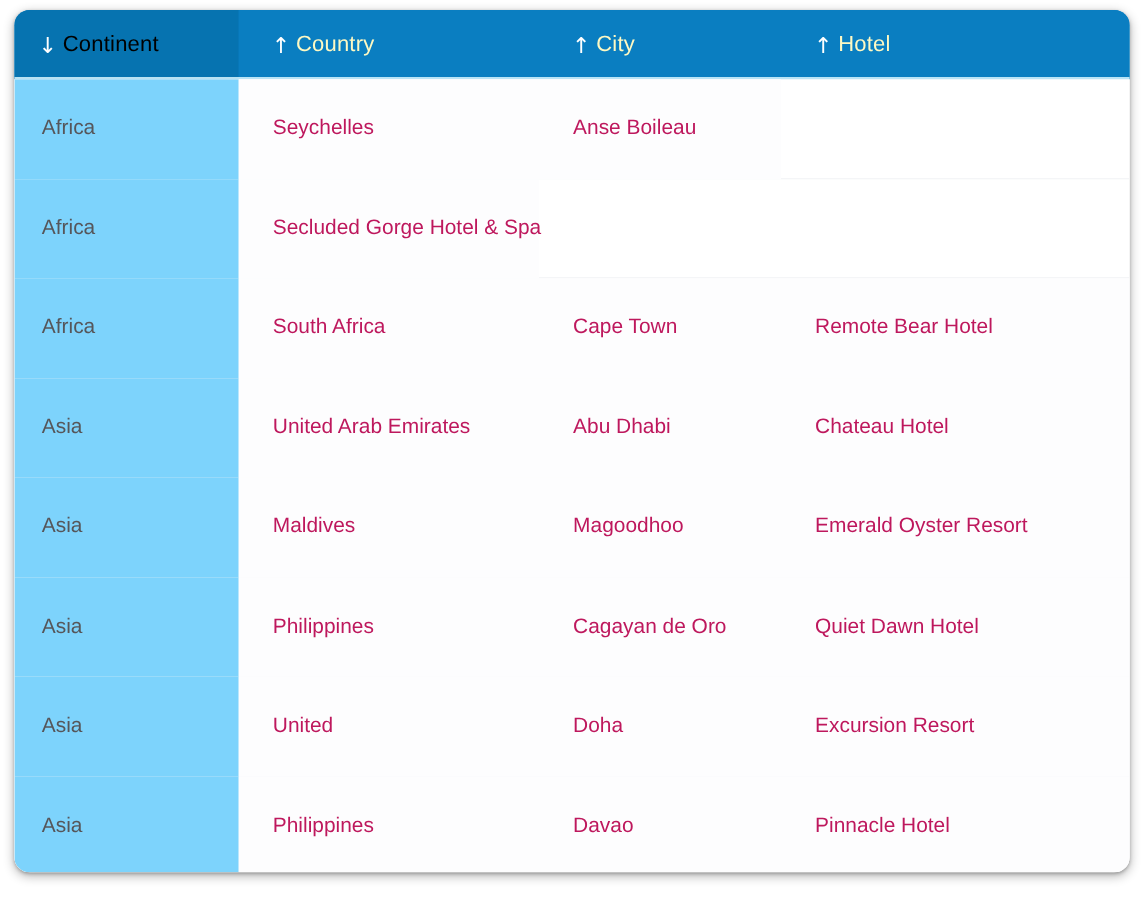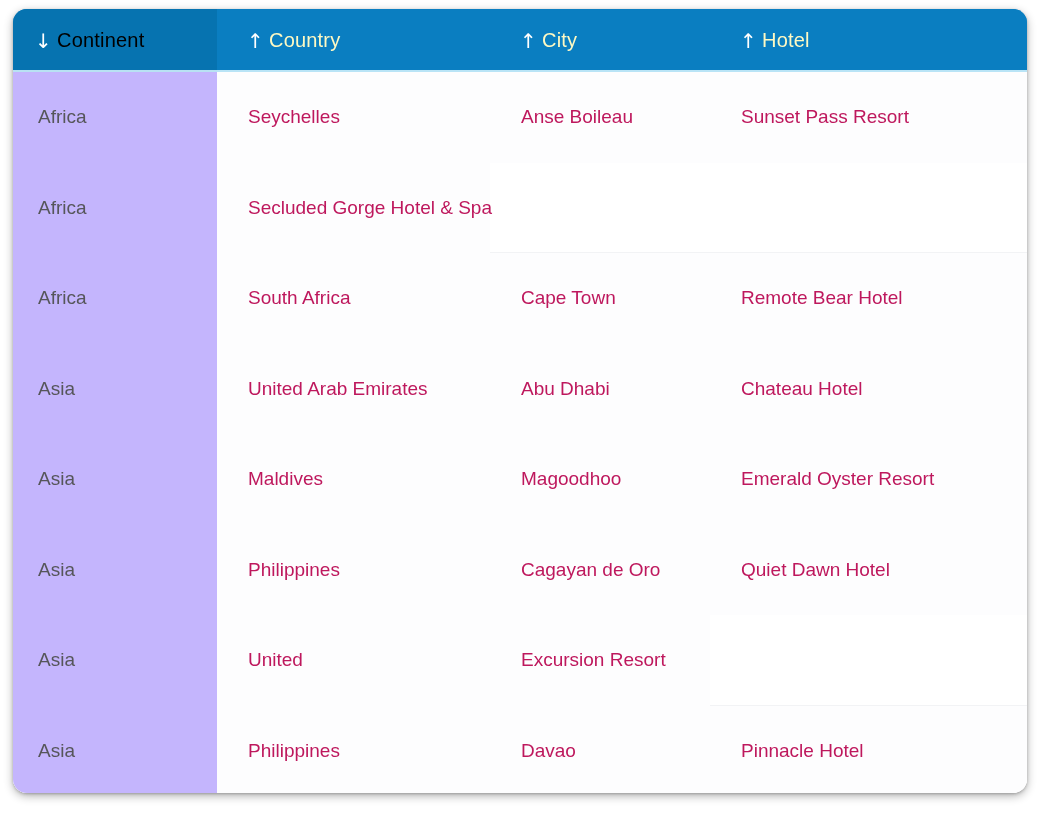--- a/index.html
+++ b/index.html
@@ -119,21 +119,21 @@
     display: flex;
     align-items: center;
     height: 90.5px;
     font-size: 19px;
     color: #be185d;
     white-space: nowrap;
     overflow: visible;
   }
   .td.frozen {
     padding-left: 25px;
-    background: #c4b5fd;
+    background: #7dd3fc;
     color: #56565a;
   }
   .td:not(.frozen) {
     background: #fdfdfe;
     padding-left: 31px;
   }
 
   
   .tr .td:nth-child(4) { width: 317px; }
 </style>
@@ -172,21 +172,20 @@
     </div>
 
     <div class="tbody">
       <div class="frozen-bg"></div>
 
       <div class="tr">
         <div class="grid-row">
           <div class="td frozen">Africa</div>
           <div class="td">Seychelles</div>
           <div class="td">Anse Boileau</div>
-          <div class="td">Sunset Pass Resort</div>
         </div>
       </div>
 
       <div class="tr">
         <div class="grid-row">
           <div class="td frozen">Africa</div>
           <div class="td">Secluded Gorge Hotel &amp; Spa</div>
         </div>
       </div>
 
@@ -223,20 +222,21 @@
           <div class="td">Philippines</div>
           <div class="td">Cagayan de Oro</div>
           <div class="td">Quiet Dawn Hotel</div>
         </div>
       </div>
 
       <div class="tr">
         <div class="grid-row">
           <div class="td frozen">Asia</div>
           <div class="td">United</div>
+          <div class="td">Doha</div>
           <div class="td">Excursion Resort</div>
         </div>
       </div>
 
       <div class="tr">
         <div class="grid-row">
           <div class="td frozen">Asia</div>
           <div class="td">Philippines</div>
           <div class="td">Davao</div>
           <div class="td">Pinnacle Hotel</div>

